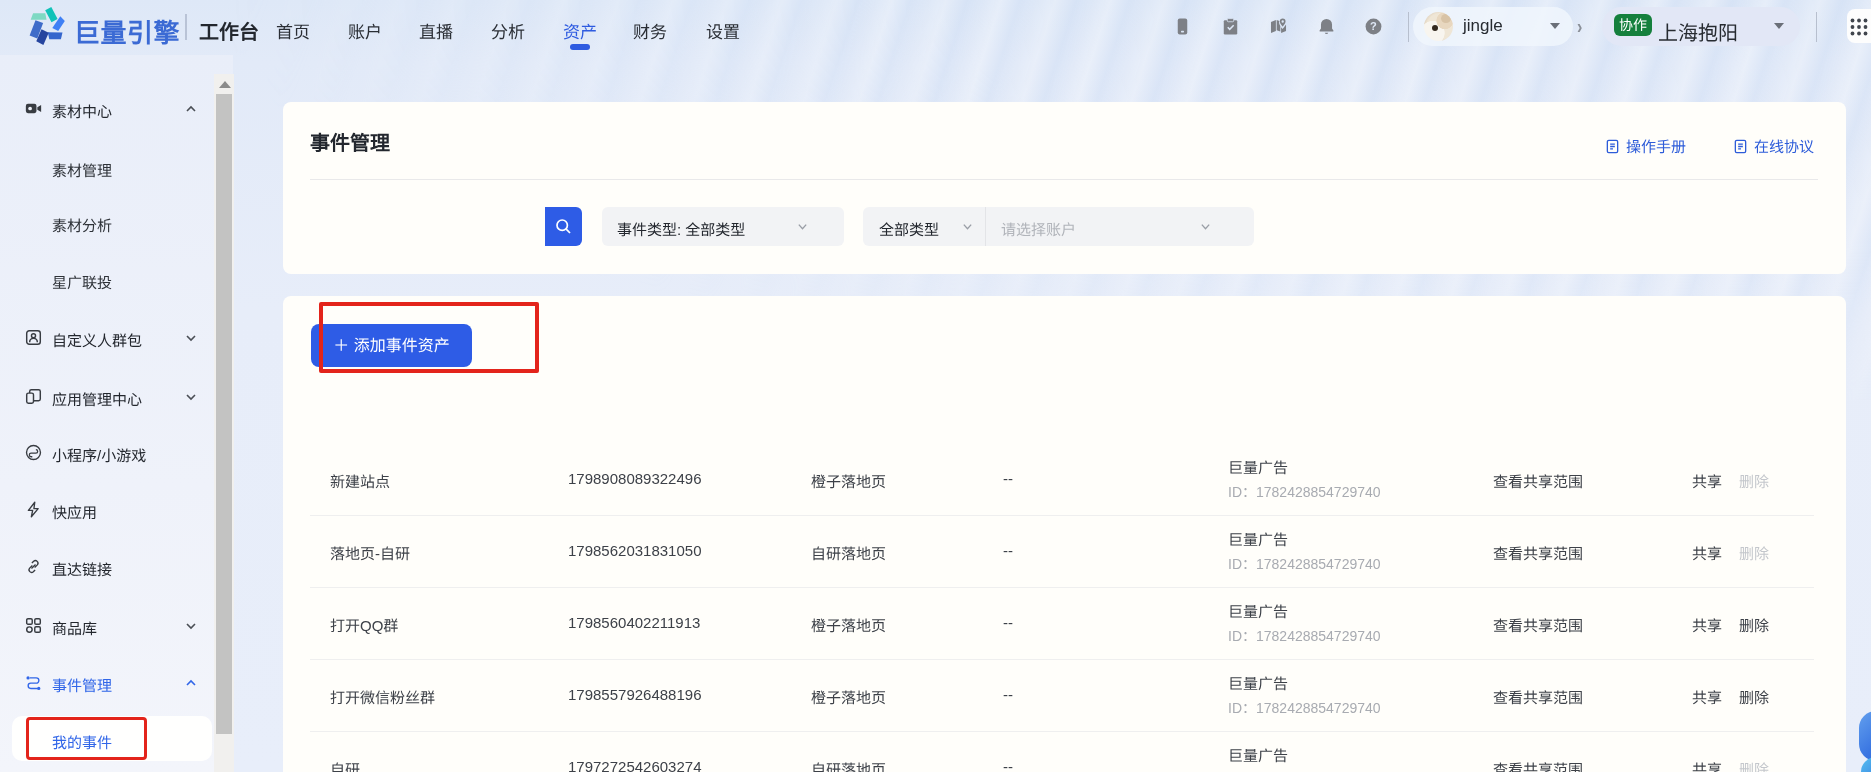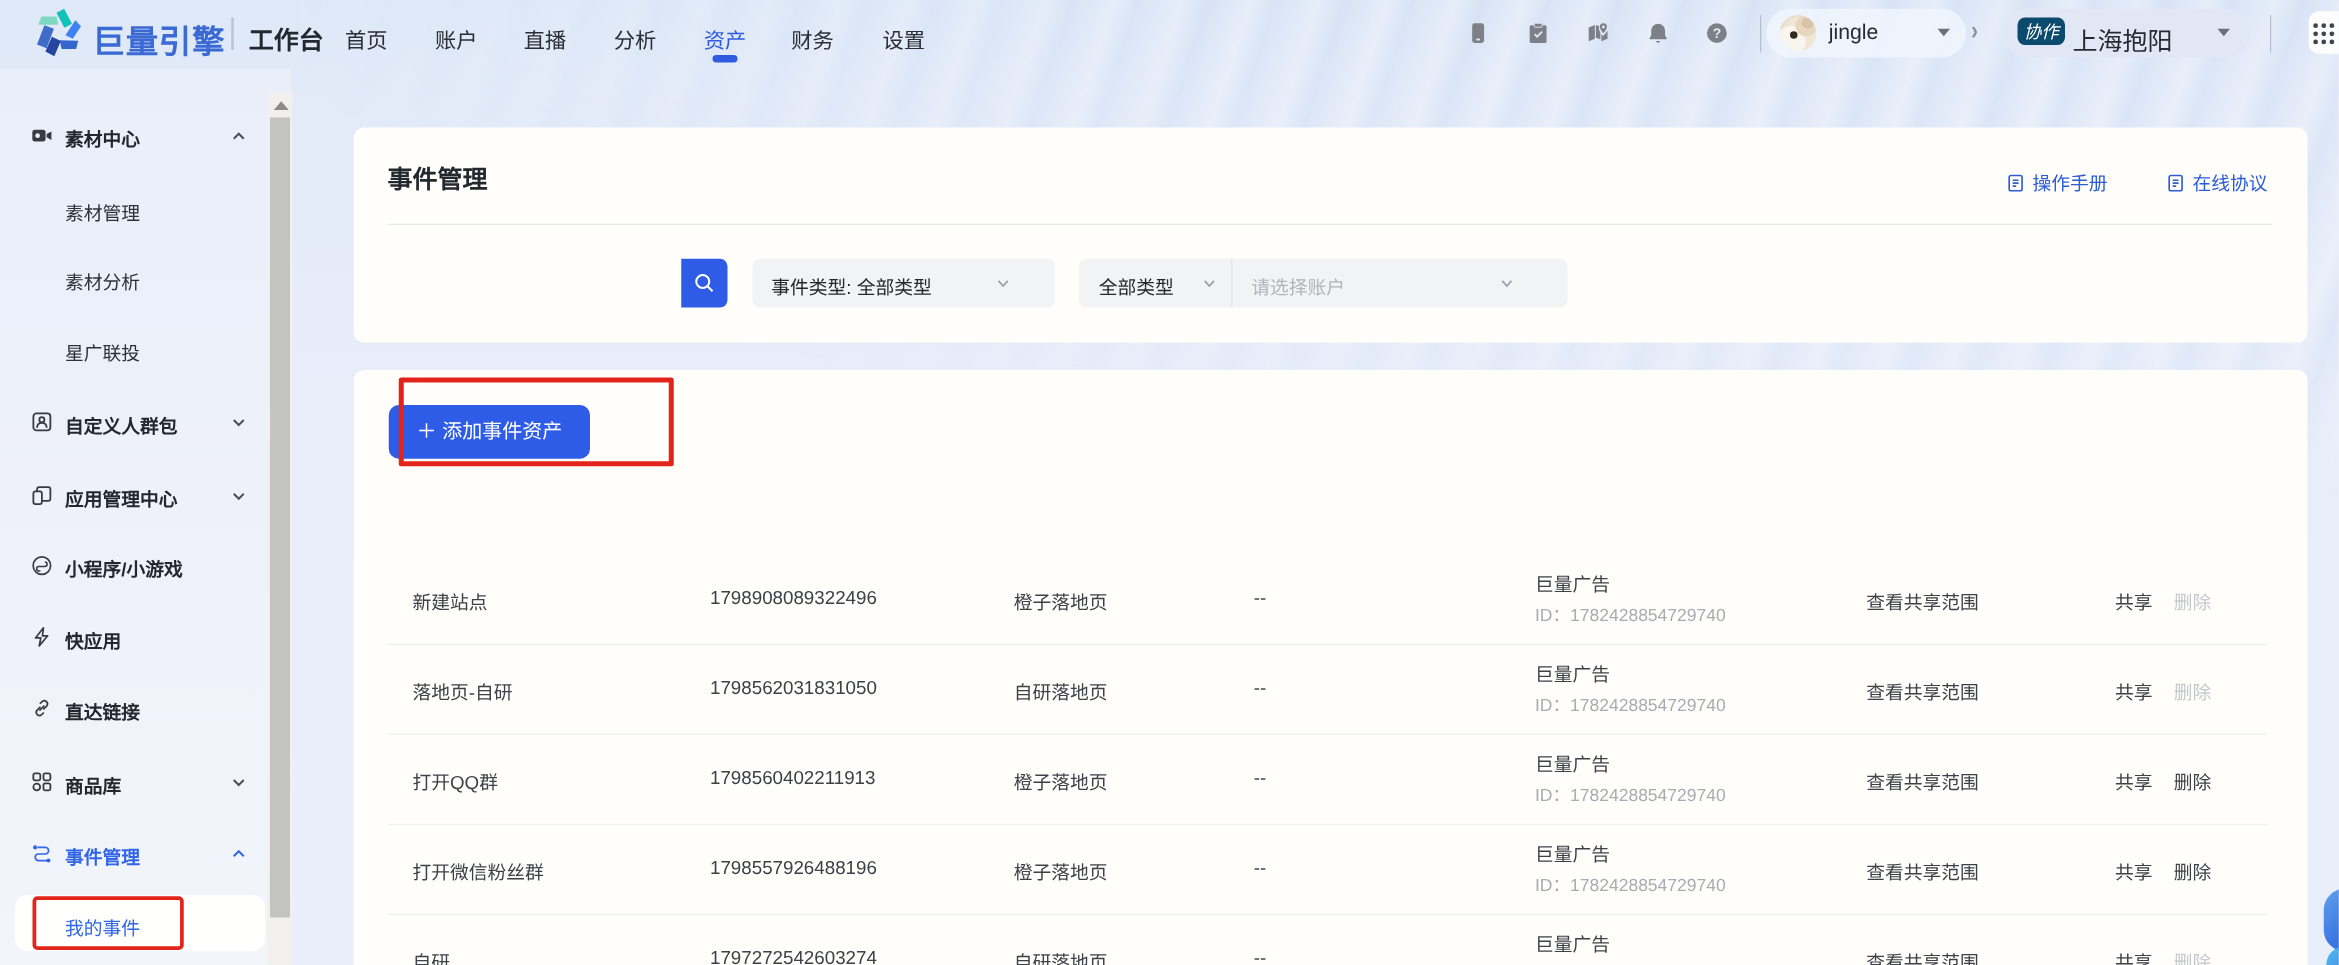--- a/index.html
+++ b/index.html
@@ -44,28 +44,28 @@
     radial-gradient(circle at 72% 30%, #e8d7bf 0 28%, rgba(0,0,0,0) 30%),
     radial-gradient(circle at 30% 72%, #f8f5ef 0 40%, rgba(0,0,0,0) 42%),
     radial-gradient(circle at 55% 50%, #efe6d6 0 60%, #cbb89d 100%);
   overflow:hidden; }
 #avatar i { position:absolute; left:8px; top:13px; width:6px; height:6px; border-radius:50%; background:#33291f; }
 #avatar u { position:absolute; left:17px; top:2px; width:10px; height:9px; border-radius:50%; background:#d8c3a6; }
 #jingle { position:absolute; left:1463px; top:16px; font-size:17px; color:#272b31; }
 .caret { position:absolute; width:0; height:0; border-left:5px solid transparent; border-right:5px solid transparent; border-top:6px solid #6a6f78; }
 #gt { position:absolute; left:1577px; top:17px; font-size:16px; color:#8a8f98; font-weight:bold; transform:scaleY(1.3); }
 #pill2 { position:absolute; left:1602px; top:7px; width:198px; height:39px; border-radius:20px; background:#e2e7f6; }
-#xiezuo { position:absolute; left:1614px; top:14px; width:38px; height:22px; border-radius:6px; background:#0c4a6e; color:#fff; font-size:14px; text-align:center; line-height:22px;font-style:italic; }
+#xiezuo { position:absolute; left:1614px; top:14px; width:38px; height:22px; border-radius:6px; background:#15803d; color:#fff; font-size:14px; text-align:center; line-height:22px; }
 #shanghai { position:absolute; left:1658px; top:17px; font-size:20px; color:#272b31; }
 #tb-div2 { position:absolute; left:1816px; top:12px; width:1px; height:30px; background:#b7bfce; }
 #gridbtn { position:absolute; left:1847px; top:9px; width:40px; height:34px; border-radius:8px; background:#fdfdfd; }
 
 #sidebar { position:absolute; left:0; top:55px; width:233px; height:717px;
   background:linear-gradient(180deg,#e9eef9 0%, #eff2fa 60%, #f3f5fb 100%); }
-.sbitem { position:absolute; left:52px; font-size:15px; font-weight:bold; color:#23272e; white-space:nowrap; }
+.sbitem { position:absolute; left:52px; font-size:15px; font-weight:normal; color:#23272e; white-space:nowrap; }
 .sbsub { position:absolute; left:52px; font-size:15px; color:#2e3238; white-space:nowrap; }
 .sbicon { position:absolute; left:25px; width:17px; height:17px; }
 .sbchev { position:absolute; left:185px; width:12px; height:12px; }
 .blue { color:#3166e8 !important; }
 #sel-pill { position:absolute; left:12px; top:661px; width:200px; height:45px; border-radius:10px; background:#fffffe; }
 #sel-text { position:absolute; left:52px; top:676px; font-size:15px; font-weight:normal; color:#3166e8; }
 #redbox-side { position:absolute; left:26px; top:662px; width:121px; height:43px; border:3px solid #e3241b; border-radius:4px; }
 
 #sb-track { position:absolute; left:214px; top:19px; width:20px; height:698px; background:#f1f0ee; }
 #sb-arrow { position:absolute; left:219px; top:26px; width:0; height:0; border-left:6px solid transparent; border-right:6px solid transparent; border-bottom:7px solid #8b8b8b; }

